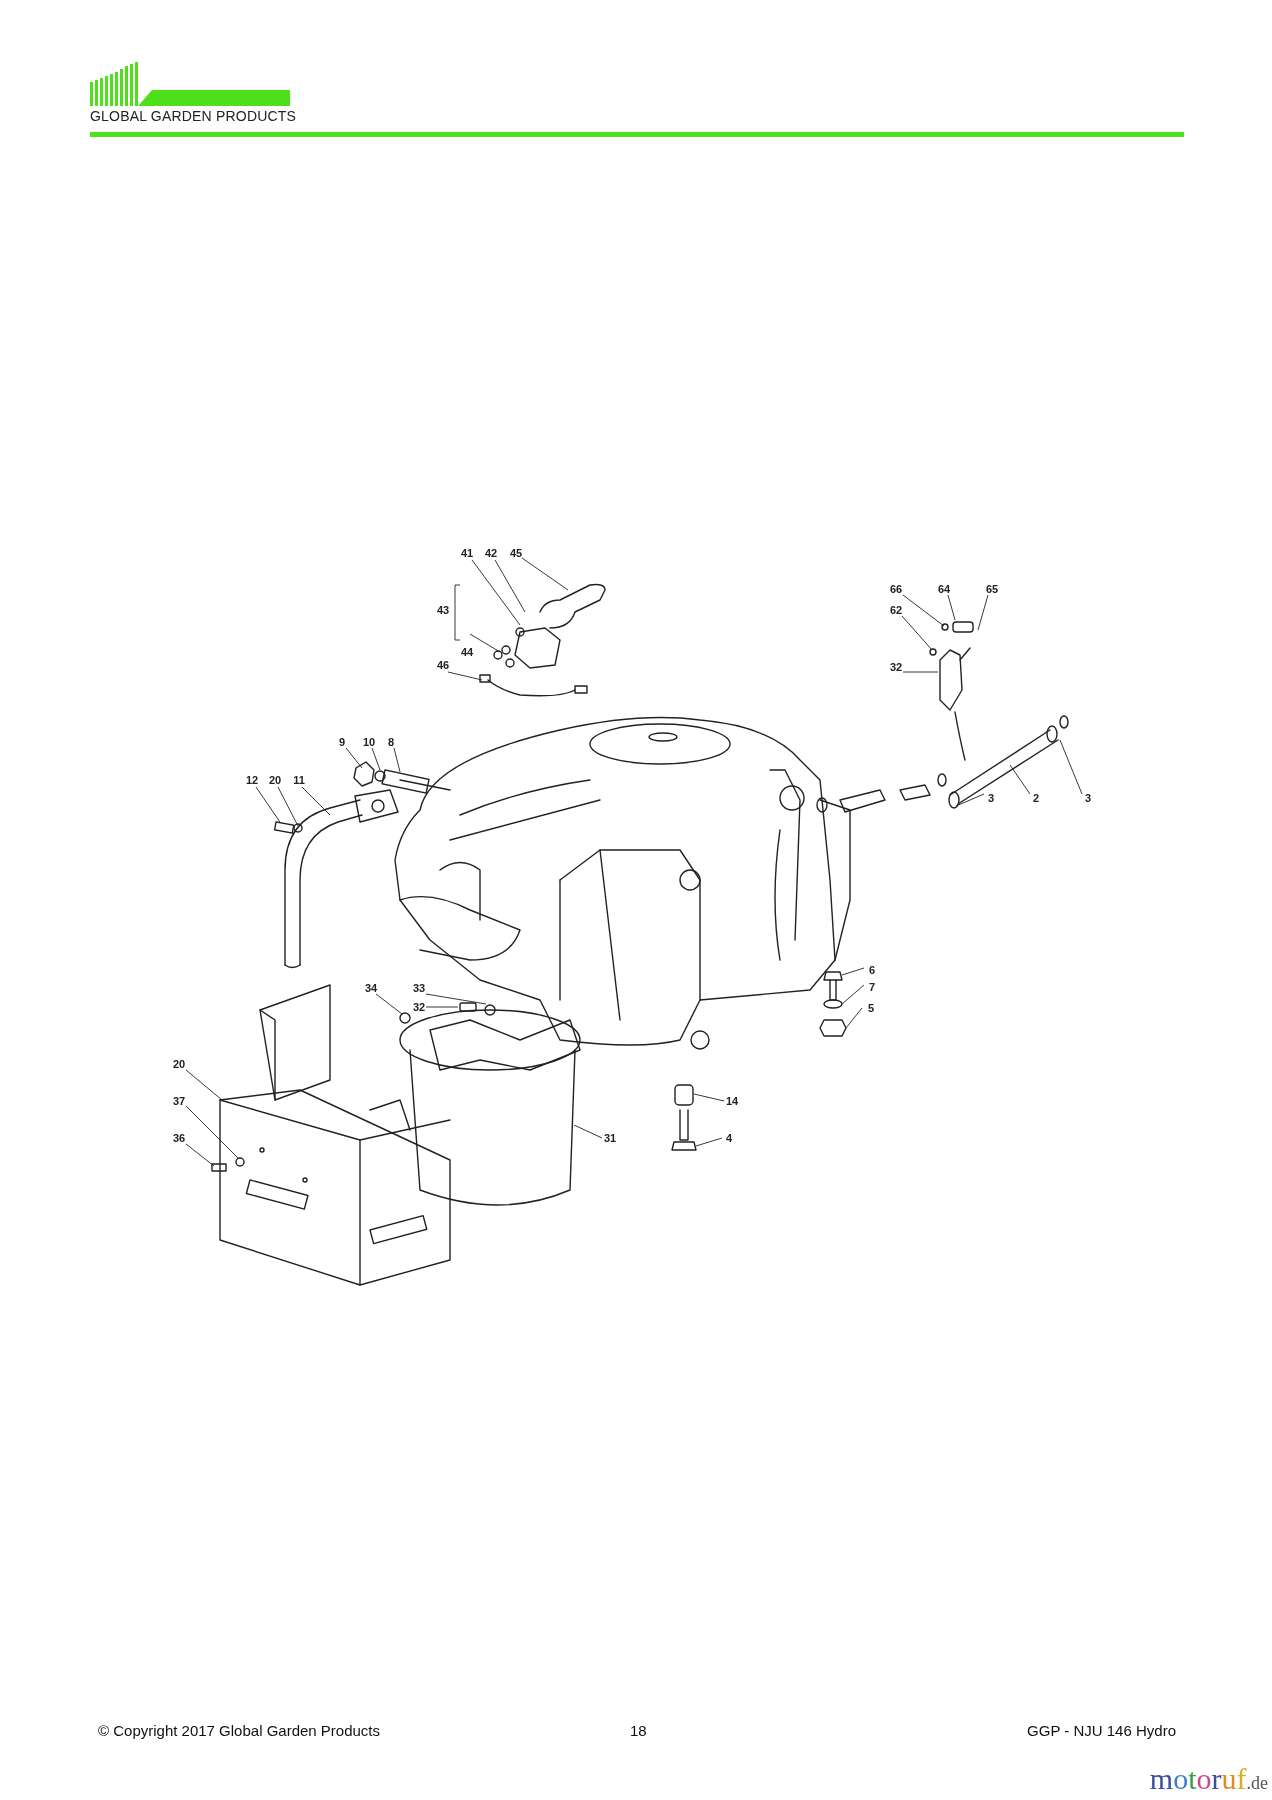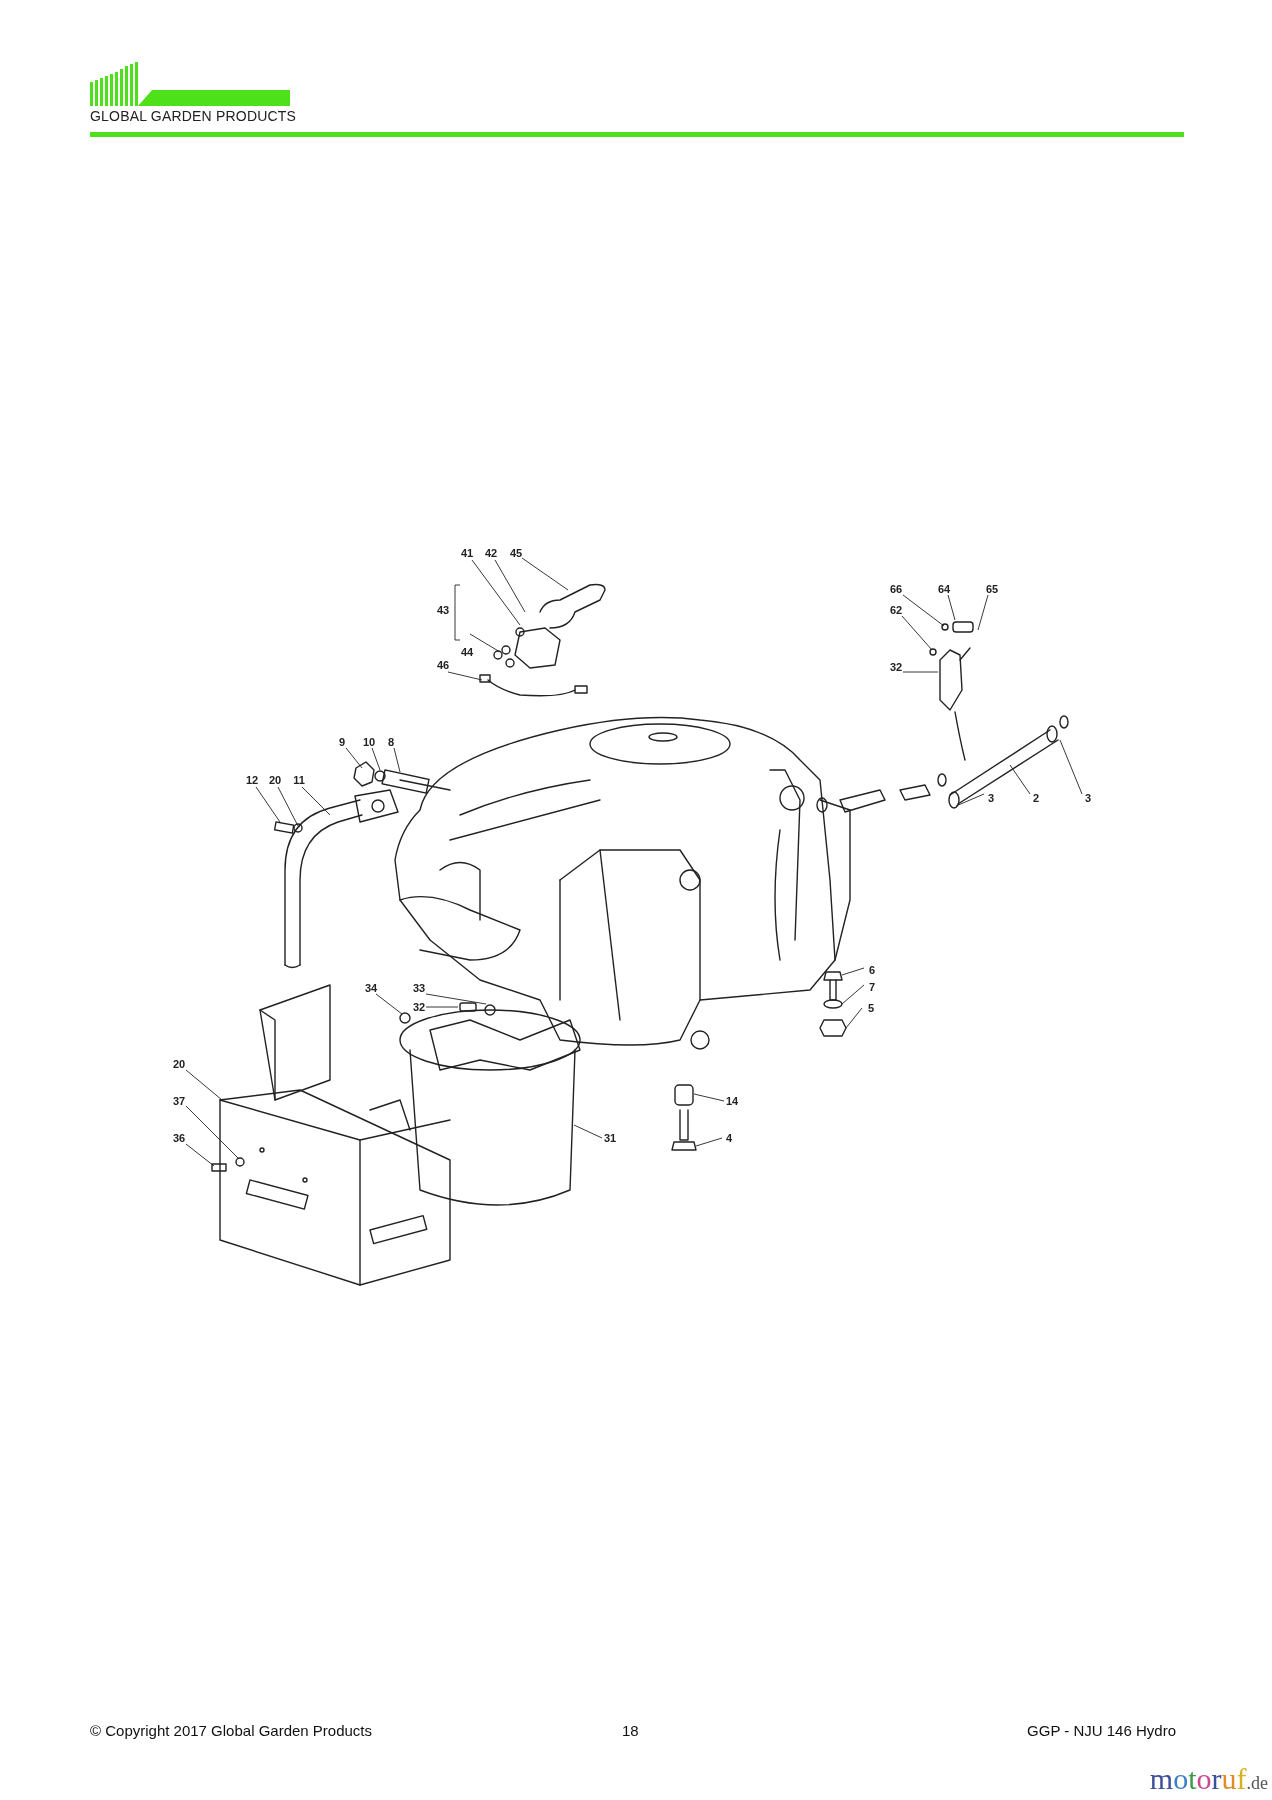--- a/index.html
+++ b/index.html
@@ -2,21 +2,21 @@
 <html><head>
 <meta charset="utf-8">
 <style>
   html, body { margin:0; padding:0; background:#ffffff; }
   body { width:1272px; height:1800px; position:relative; overflow:hidden; font-family:"Liberation Sans", sans-serif; color:#1a1a1a; }
   .abs { position:absolute; }
   .logo { left:90px; top:62px; width:200px; height:66px; }
   .logo-text { left:90px; top:108px; font-size:14px; letter-spacing:0.2px; color:#222; font-family:"Liberation Sans", sans-serif; }
   .header-rule { left:90px; top:132px; width:1094px; height:5px; background:#4fe01c; }
   .lbl { position:absolute; font-size:11px; font-weight:bold; color:#222; font-family:"Liberation Sans", sans-serif; transform:translate(-50%,-50%); white-space:nowrap; }
-  .footer { top:1722px; font-size:15px; color:#111; }
+  .footer { top:1722px; font-size:15px; color:#111;margin-left:8px; }
   .footer-left { left:90px; }
   .footer-center { left:622px; }
   .footer-right { right:96px; }
   .watermark { right:4px; top:1762px; font-family:"Liberation Serif", serif; font-size:30px; letter-spacing:0px; }
   .watermark span { display:inline-block; }
   .wm-tld { font-size:18px; color:#555; }
 </style>
 </head>
 <body>
 

